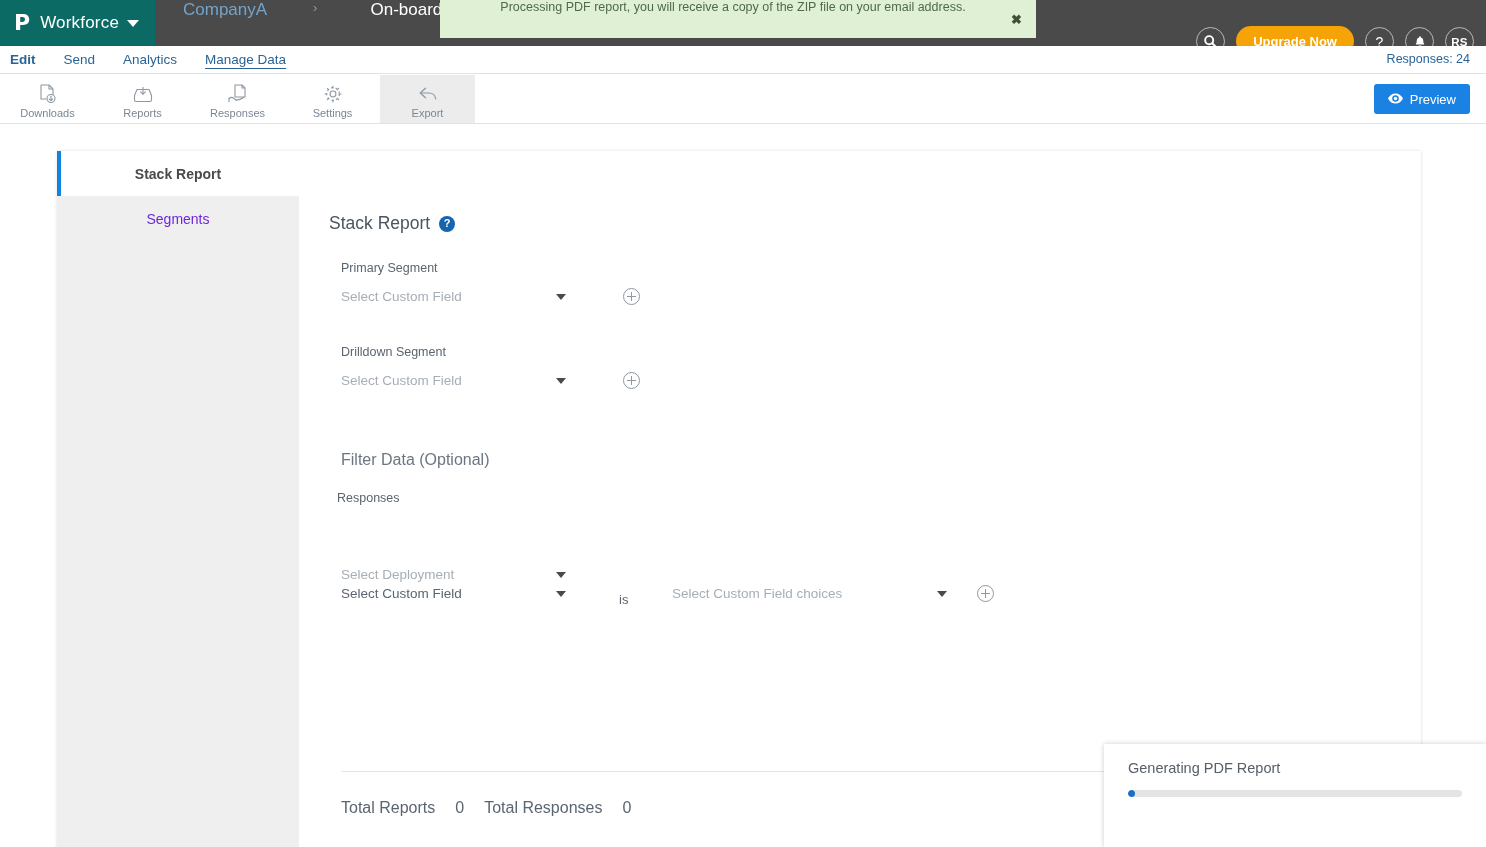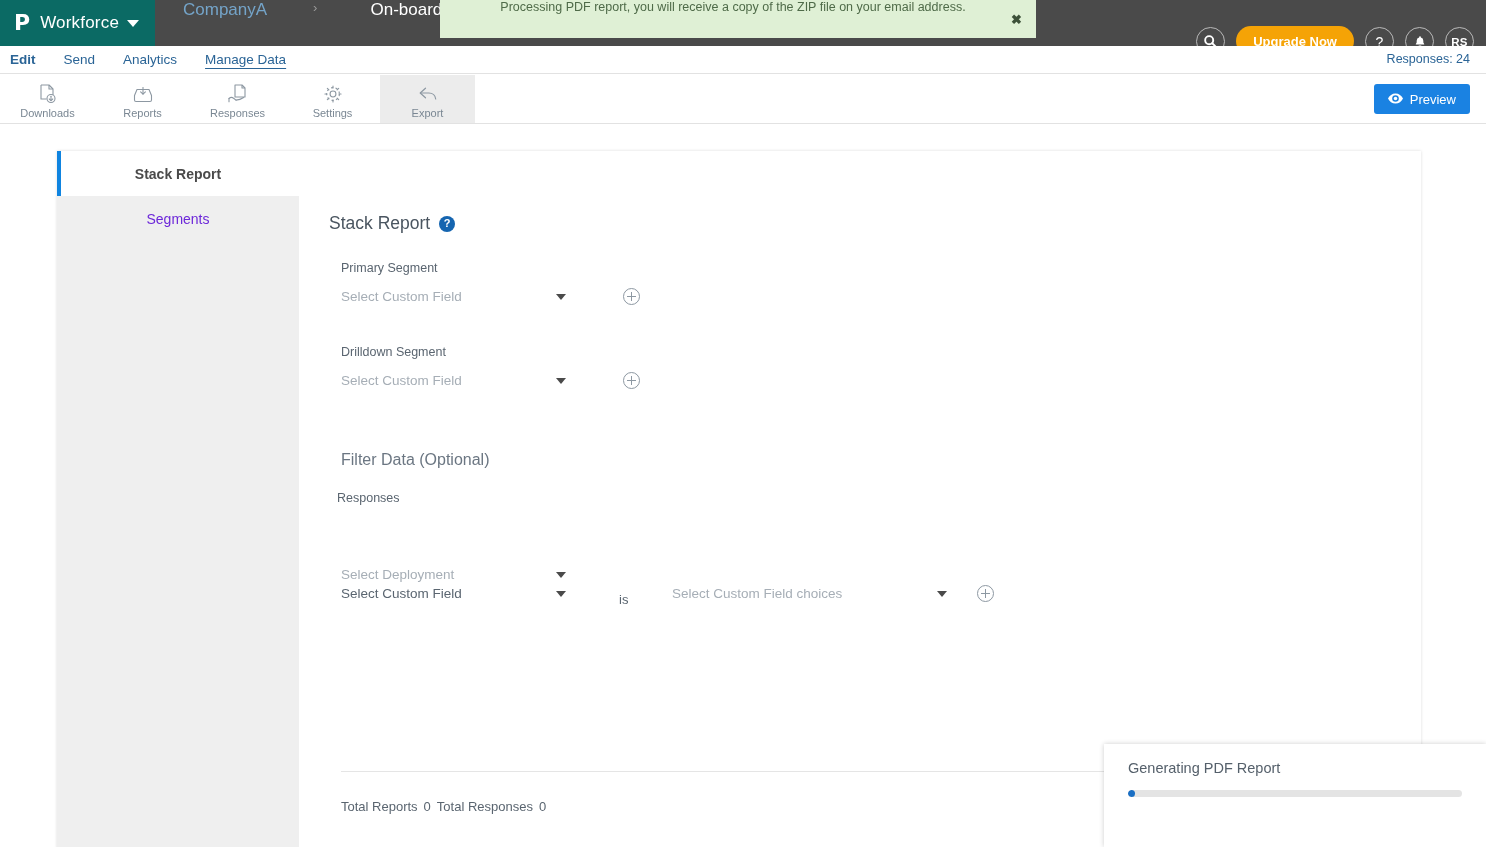--- a/index.html
+++ b/index.html
@@ -266,22 +266,22 @@
     position: absolute; left: 320px; top: 441px;
     font-size: 13px; color: #5a6570;
   }
   .divider {
     position: absolute; left: 42px; top: 620px;
     width: 1040px; height: 1px;
     background: #e5e5e5;
   }
   .totals {
     position: absolute; left: 42px; top: 648px;
-    font-size: 13px; color: #5a6570;
-    display: flex; align-items: baseline; gap: 6px;
+    font-size: 16px; color: #5a6570;
+    display: flex; align-items: baseline; gap: 20px;
   }
   .totals .num { color: #5a6570; }
 
   
   .dl-panel {
     position: absolute; left: 1104px; top: 744px;
     width: 382px; height: 103px;
     background: #ffffff;
     box-shadow: 0 0 5px rgba(0,0,0,.2);
   }

